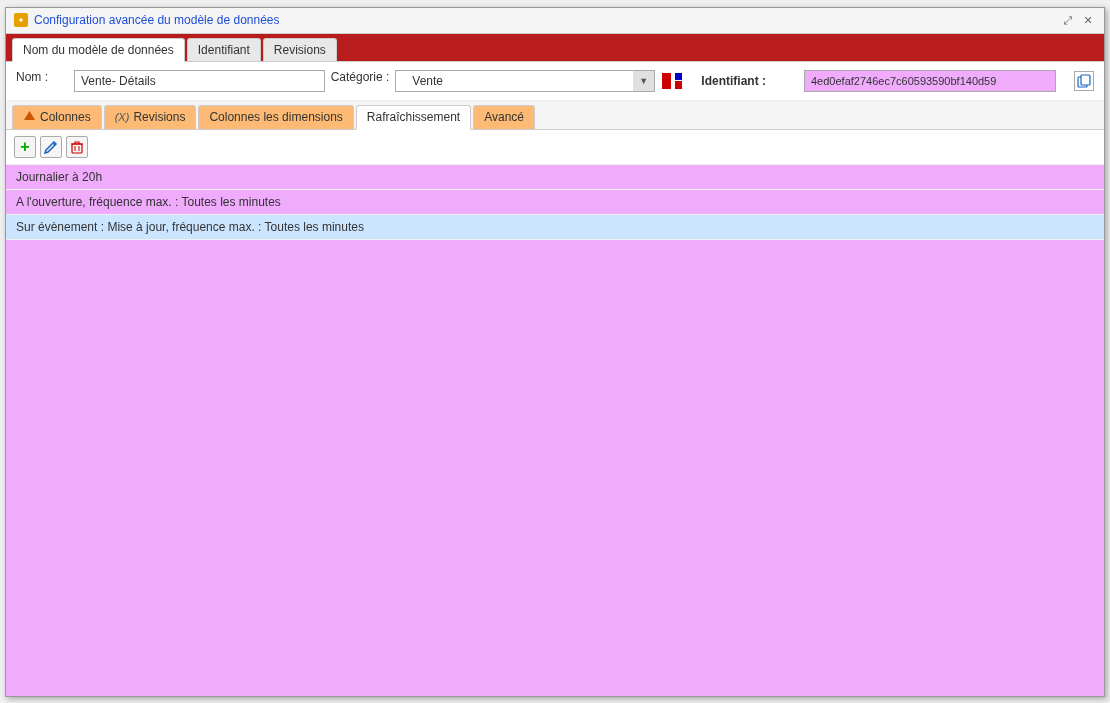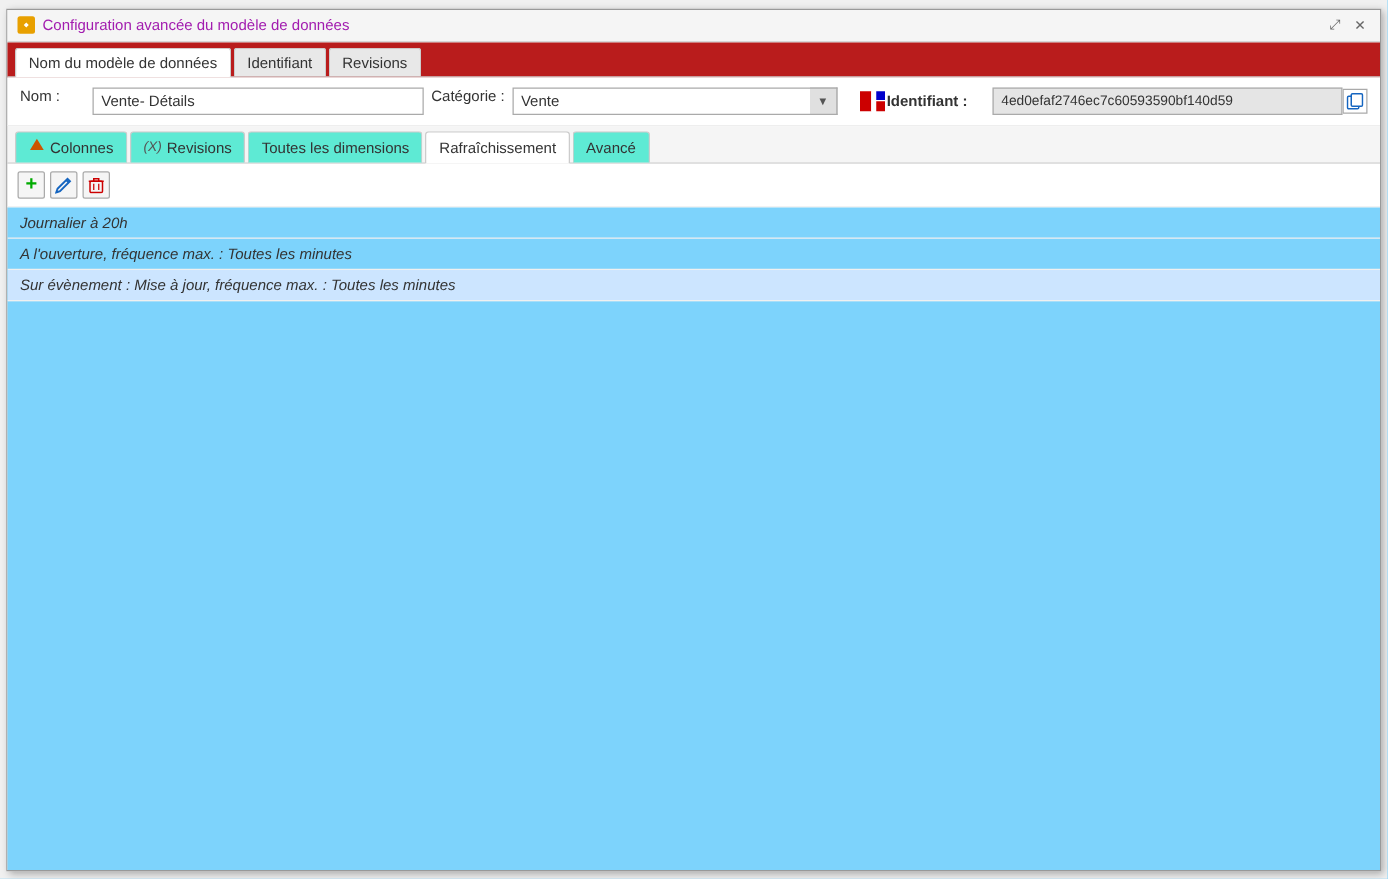--- a/index.html
+++ b/index.html
@@ -50,21 +50,21 @@
       height: 14px;
       background: #e8a000;
       border-radius: 2px;
       display: inline-flex;
       align-items: center;
       justify-content: center;
     }
 
     .title-text {
       font-size: 12px;
-      color: #a21caf;
+      color: #1d4ed8;
     }
 
     .title-bar-controls {
       display: flex;
       gap: 4px;
     }
 
     .title-btn {
       width: 16px;
       height: 16px;
@@ -138,21 +138,21 @@
     .category-select-wrapper {
       position: relative;
       display: flex;
       align-items: center;
     }
 
     .category-select {
       width: 260px;
       height: 22px;
       border: 1px solid #aaa;
-      padding: 2px 24px 2px 6px;
+      padding: 2px 24px 2px 16px;
       font-size: 12px;
       background: #fff;
       appearance: none;
       -webkit-appearance: none;
       color: #333;
     }
 
     .select-arrow {
       position: absolute;
       right: 0;
@@ -166,47 +166,47 @@
       align-items: center;
       justify-content: center;
       pointer-events: none;
       font-size: 9px;
       color: #555;
     }
 
     .identifiant-section {
       display: flex;
       align-items: center;
-      gap: 0;
+      gap: 18px;
       margin-left: auto;
     }
 
     .id-icon {
       width: 22px;
       height: 18px;
       position: relative;
       display: flex;
       align-items: center;
       justify-content: center;
     }
 
     .identifiant-label {
       font-size: 12px;
       font-weight: bold;
       color: #333;
       white-space: nowrap;
     }
 
     .id-value-input {
-      width: 280px;
+      width: 252px;
       height: 22px;
       border: 1px solid #aaa;
       padding: 2px 6px;
       font-size: 11px;
-      background: #e5e5e5;
+      background: #f0abfc;
       color: #333;
     }
 
     .copy-btn {
       width: 20px;
       height: 20px;
       border: 1px solid #aaa;
       background: #fff;
       cursor: pointer;
       display: flex;
@@ -222,21 +222,21 @@
       border-bottom: 1px solid #ccc;
       background: #f5f5f5;
       padding: 4px 6px 0 6px;
       gap: 2px;
     }
 
     .inner-tab {
       padding: 4px 10px;
       border: 1px solid #ccc;
       border-bottom: none;
-      background: #5eead4;
+      background: #fdba74;
       cursor: pointer;
       font-size: 12px;
       color: #333;
       border-radius: 3px 3px 0 0;
       display: flex;
       align-items: center;
       gap: 4px;
     }
 
     .inner-tab.active {
@@ -282,22 +282,21 @@
       color: #1565c0;
     }
 
     .toolbar-btn.delete {
       color: #cc0000;
     }
 
     .content-list {
       flex: 1;
       overflow-y: auto;
-      background: #7dd3fc;
-      font-style: italic;
+      background: #f0abfc;
     }
 
     .list-item {
       padding: 5px 10px;
       border-bottom: 1px solid #f0f0f0;
       font-size: 12px;
       color: #333;
       cursor: pointer;
     }
 
@@ -388,21 +387,21 @@
           <polygon points="6.5,1 12,10 1,10" fill="#cc5500"></polygon>
         </svg>
       </span>
       <span>Colonnes</span>
     </div>
     <div class="inner-tab">
       <span class="tab-icon" style="color:#555; font-style:italic; font-size:11px;">(X)</span>
       <span>Revisions</span>
     </div>
     <div class="inner-tab">
-      <span>Toutes les dimensions</span>
+      <span>Colonnes les dimensions</span>
     </div>
     <div class="inner-tab active">
       <span>Rafraîchissement</span>
     </div>
     <div class="inner-tab">
       <span>Avancé</span>
     </div>
   </div>
 
   <div class="toolbar">

